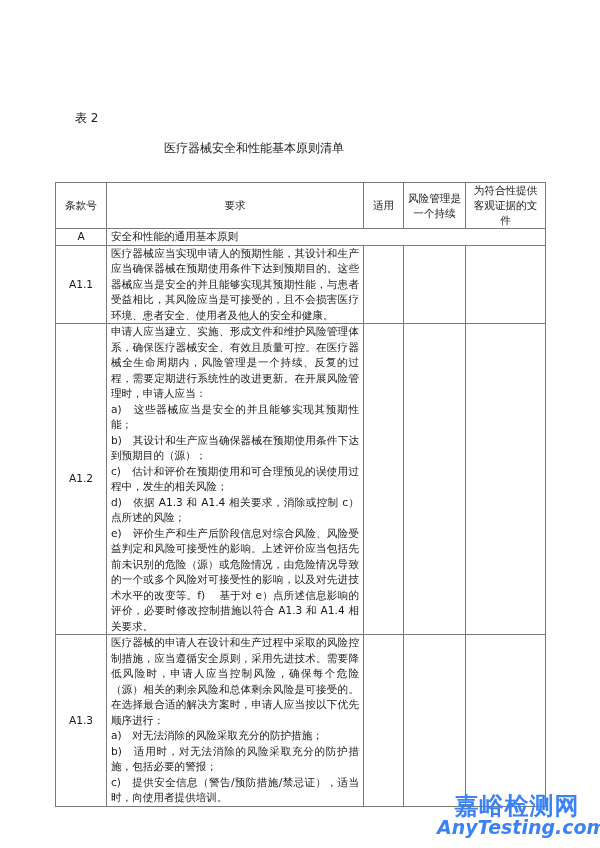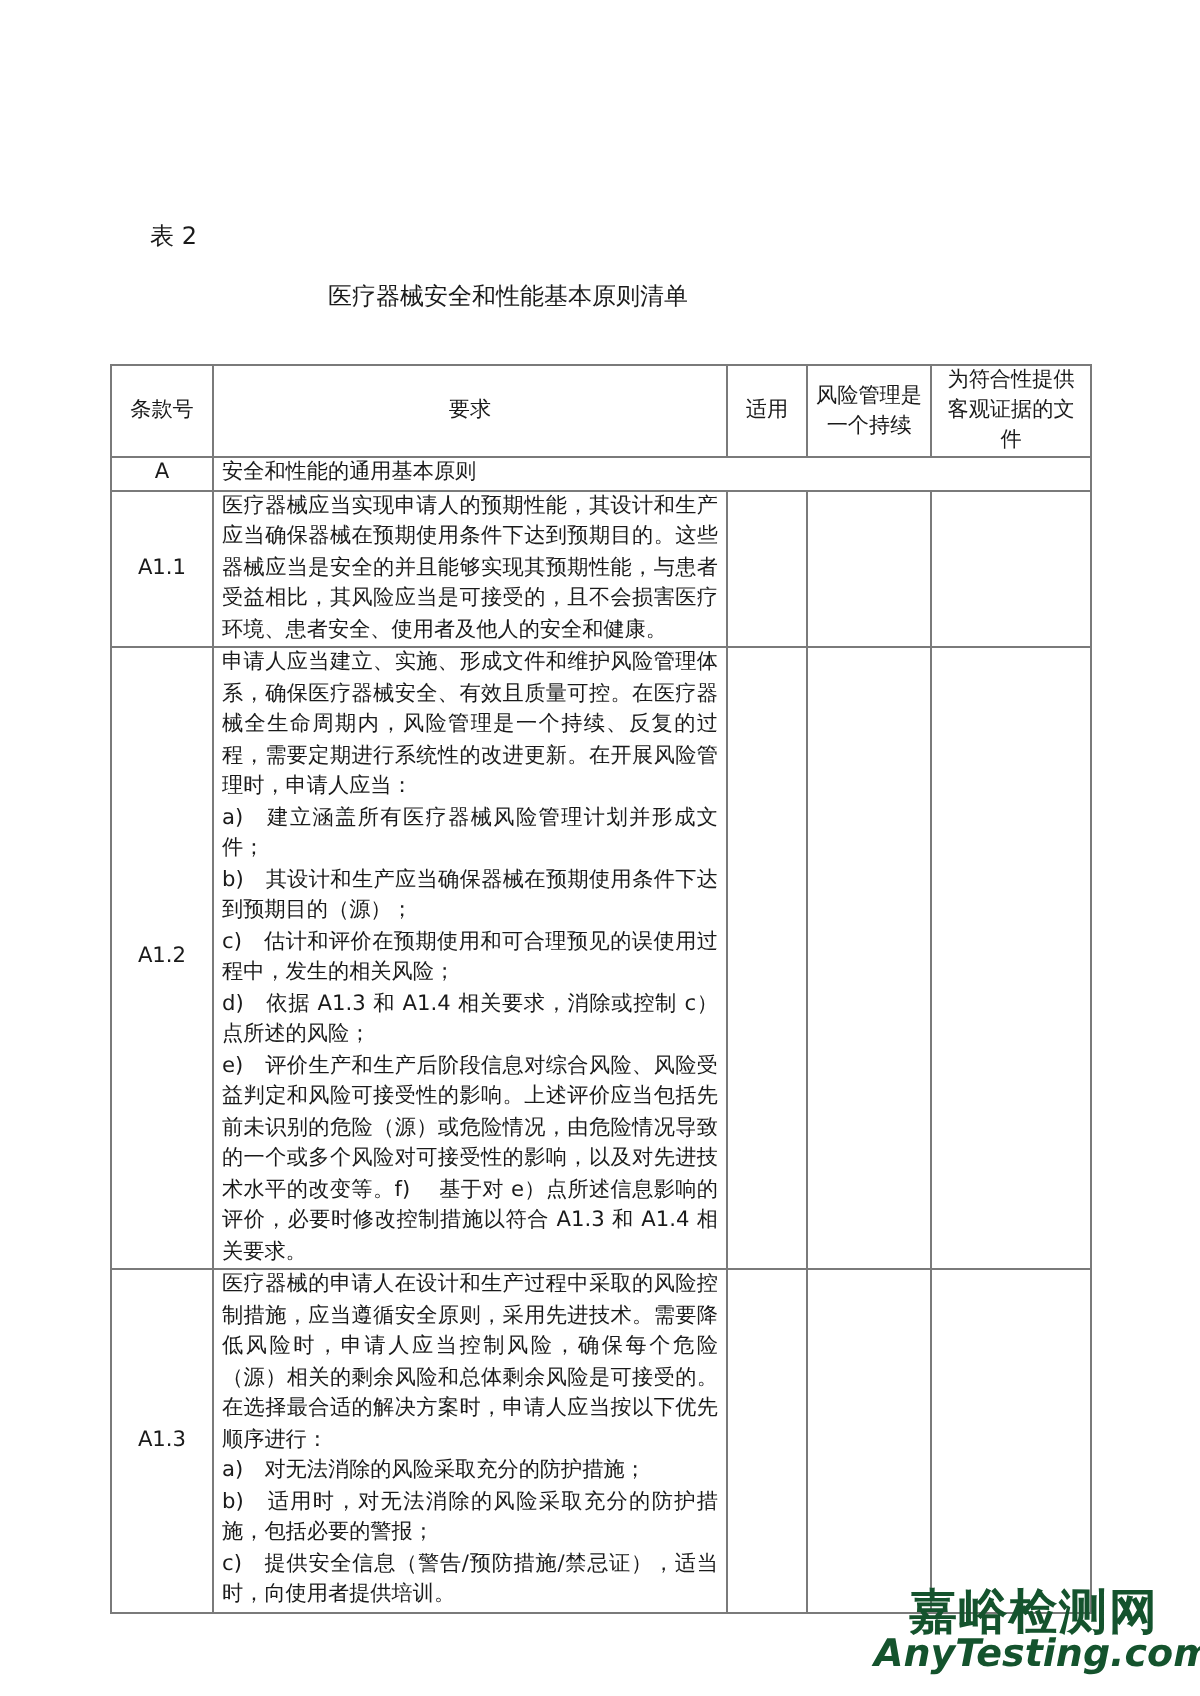--- a/index.html
+++ b/index.html
@@ -14,21 +14,21 @@
     border-collapse:collapse; table-layout:fixed; font-size:10.6px; line-height:15.5px;
   }
   table.clist td, table.clist th {
     border:1px solid #7a7a7a; padding:0 4px; vertical-align:middle; font-weight:normal;
   }
   table.clist th { text-align:center; line-height:15px; }
   .c-no { text-align:center; }
   .req { text-align:justify; letter-spacing:0; }
   .req p { margin:0; }
   .req .item { display:block; }
-  .watermark { position:absolute; left:437px; top:793px; width:160px; text-align:center; color:#14532d; }
+  .watermark { position:absolute; left:437px; top:793px; width:160px; text-align:center; color:#3b82f6; }
   .wm-cn { font-size:24px; font-weight:bold; letter-spacing:1px; line-height:26px; }
   .wm-en { font-size:19px; font-style:italic; font-weight:bold; line-height:16px; }
 </style>
 </head>
 <body>
 
 <div class="table-label">表 2</div>
 <div class="doc-title">医疗器械安全和性能基本原则清单</div>
 
 <table class="clist">
@@ -59,21 +59,21 @@
         <p>医疗器械应当实现申请人的预期性能，其设计和生产应当确保器械在预期使用条件下达到预期目的。这些器械应当是安全的并且能够实现其预期性能，与患者受益相比，其风险应当是可接受的，且不会损害医疗环境、患者安全、使用者及他人的安全和健康。</p>
       </td>
       <td></td>
       <td></td>
       <td></td>
     </tr>
     <tr style="height:275px">
       <td class="c-no">A1.2</td>
       <td class="req">
         <p>申请人应当建立、实施、形成文件和维护风险管理体系，确保医疗器械安全、有效且质量可控。在医疗器械全生命周期内，风险管理是一个持续、反复的过程，需要定期进行系统性的改进更新。在开展风险管理时，申请人应当：</p>
-        <p class="item">a)　建立涵盖所有医疗器械风险管理计划并形成文件；</p>
+        <p class="item">a)　这些器械应当是安全的并且能够实现其预期性能；</p>
         <p class="item">b)　其设计和生产应当确保器械在预期使用条件下达到预期目的（源）；</p>
         <p class="item">c)　估计和评价在预期使用和可合理预见的误使用过程中，发生的相关风险；</p>
         <p class="item">d)　依据 A1.3 和 A1.4 相关要求，消除或控制 c）点所述的风险；</p>
         <p class="item">e)　评价生产和生产后阶段信息对综合风险、风险受益判定和风险可接受性的影响。上述评价应当包括先前未识别的危险（源）或危险情况，由危险情况导致的一个或多个风险对可接受性的影响，以及对先进技术水平的改变等。f)　 基于对 e）点所述信息影响的评价，必要时修改控制措施以符合 A1.3 和 A1.4 相关要求。</p>
       </td>
       <td></td>
       <td></td>
       <td></td>
     </tr>
     <tr style="height:153px">

